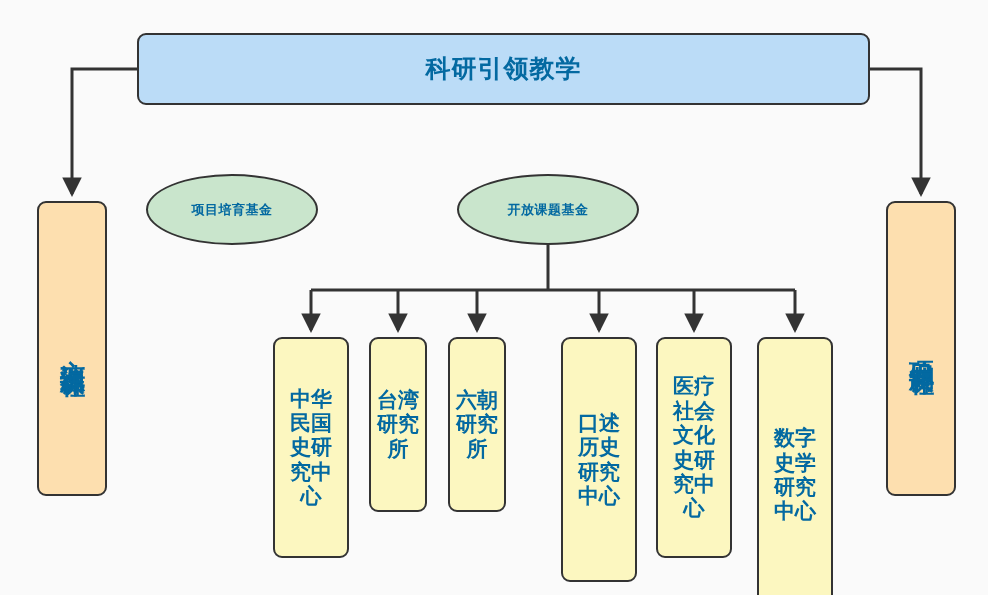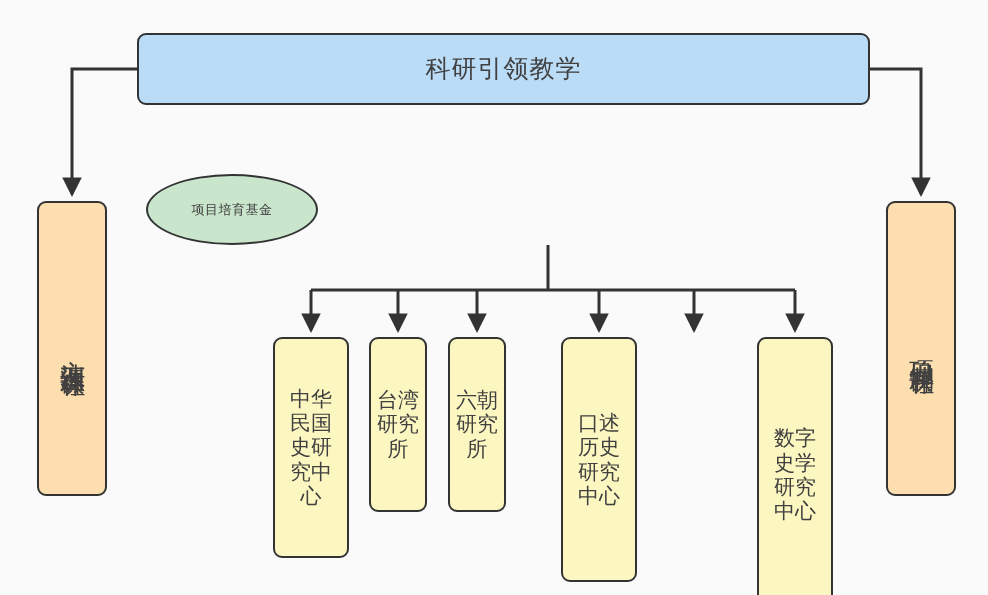--- a/index.html
+++ b/index.html
@@ -22,22 +22,22 @@
     height: 595px;
     pointer-events: none;
   }
   .node {
     position: absolute;
     box-sizing: border-box;
     border: 2.5px solid #333333;
     display: flex;
     align-items: center;
     justify-content: center;
-    color: #404040;
-    font-weight: 400;
+    color: #0369a1;
+    font-weight: 700;
     text-align: center;
     line-height: 1.18;
   }
   .node .label { display: block; }
 
   
   .root-node {
     left: 137px;
     top: 33px;
     width: 733px;
@@ -145,35 +145,41 @@
   <div class="node course-node course-left">
     <span class="label">方法训练课程</span>
   </div>
   <div class="node course-node course-right">
     <span class="label">项目制课程</span>
   </div>
 
   <div class="node ellipse-node ellipse-seed">
     <span class="label">项目培育基金</span>
   </div>
+  <div class="node ellipse-node ellipse-open">
+    <span class="label">开放课题基金</span>
+  </div>
 
   <div class="node center-node w-wide" style="left:273px; top:337px; height:221px;align-items:center;">
     <span class="label">中华民国史研究中心</span>
   </div>
 
   <div class="node center-node w-narrow" style="left:448px; top:337px; height:175px;">
     <span class="label">六朝研究所</span>
   </div>
 
   <div class="node center-node w-narrow" style="left:369px; top:337px; height:175px;">
     <span class="label">台湾研究所</span>
   </div>
 
   <div class="node center-node w-wide" style="left:561px; top:337px; height:245px;">
     <span class="label">口述历史研究中心</span>
   </div>
 
+  <div class="node center-node w-wide" style="left:656px; top:337px; height:221px;">
+    <span class="label">医疗社会文化史研究中心</span>
+  </div>
 
   <div class="node center-node w-wide" style="left:757px; top:337px; height:276px;">
     <span class="label">数字史学研究中心</span>
   </div>
 
 </div>
 
 </body></html>

